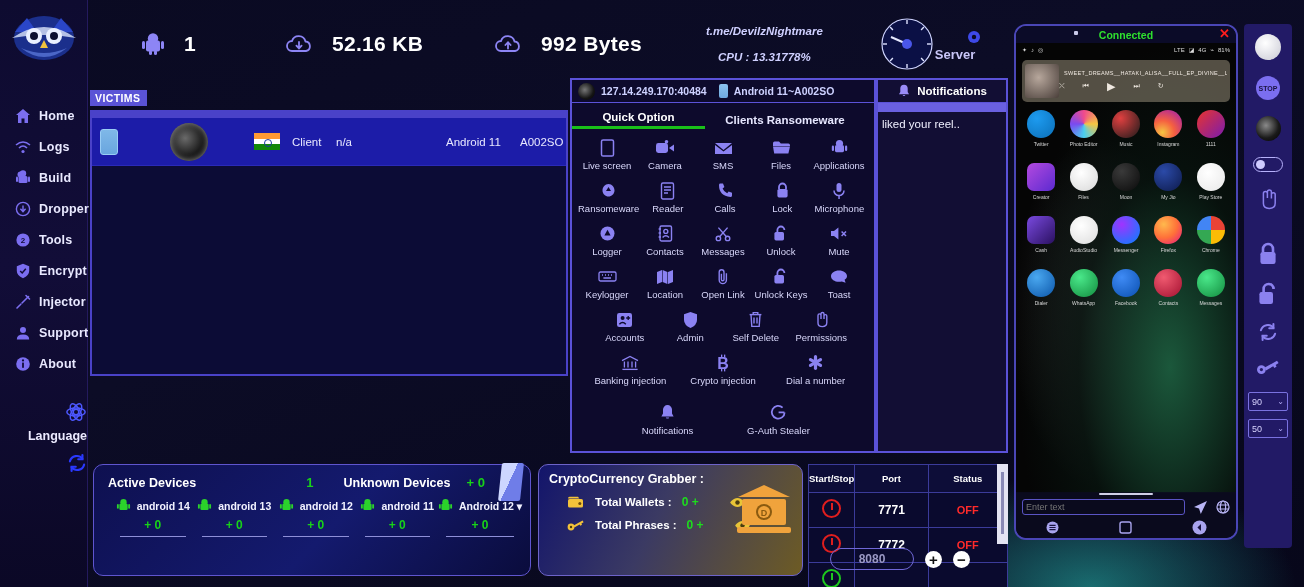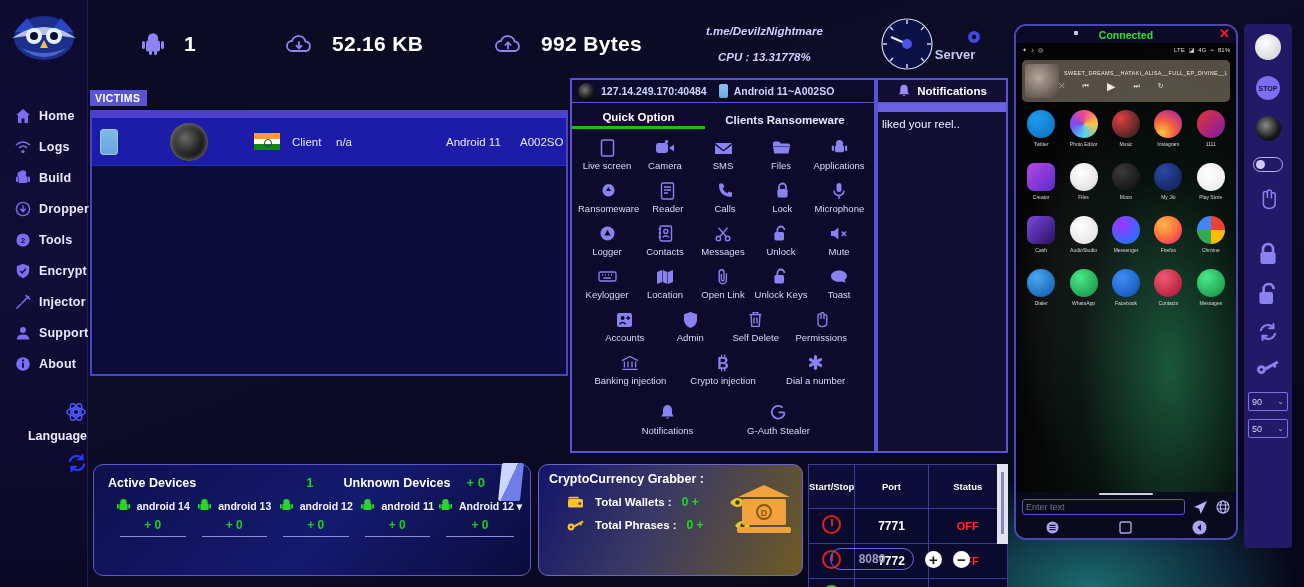--- a/index.html
+++ b/index.html
@@ -166,21 +166,21 @@
   .crypto-row .cval { color:#1ddc1d; font-size: 12px; font-weight:700; }
   .crypto-row .eye { color:#e8c537; margin-left: 20px; display:flex; cursor:pointer; }
   .crypto-row .eye svg { display:block; }
   .bank-ico { position:absolute; right: 10px; top: 18px; color:#f0a33c; }
   .bank-ico svg { width: 56px; height: 52px; display:block; }
 
   
   .port-card { position:absolute; left: 808px; top: 464px; width: 200px; height: 112px; }
   .port-table { width: 200px; border-collapse: collapse; background:#0a0a2e; }
   .port-table th { background:#0d0d38; color:#ffffff; font-size: 9.5px; font-weight:700;
-    border:1px solid #3b3b9a; padding: 16px 0; }
+    border:1px solid #3b3b9a; padding: 8px 0; }
   .port-table td { border:1px solid #3b3b9a; text-align:center; height: 35px; }
   .pw { width: 42px; }
   .pp { color:#ffffff; font-size: 12px; font-weight:700; }
   .ps { font-size: 11px; font-weight:700; }
   .ps.off { color:#ff2a2a; }
   .pbtn { width: 19px; height:19px; border-radius:50%; display:inline-block;
     border: 2.5px solid #e01e1e; position:relative; cursor:pointer; }
   .pbtn::after { content:""; position:absolute; left:50%; top:2px; width:2px; height:7px;
     background:#e01e1e; margin-left:-1px; }
   .pbtn.on { border-color:#1ec81e; }

